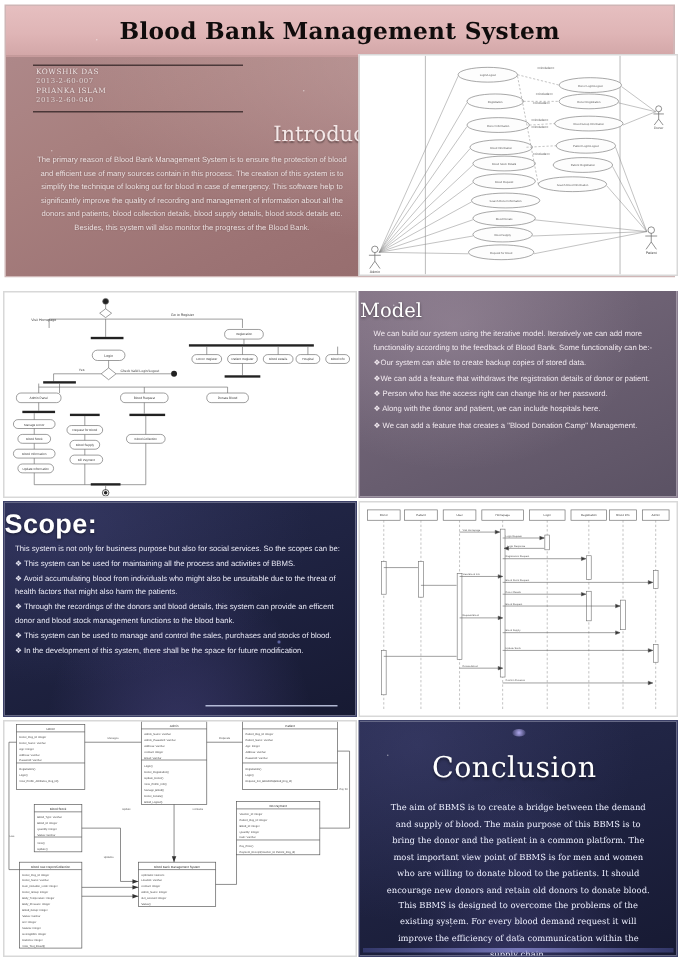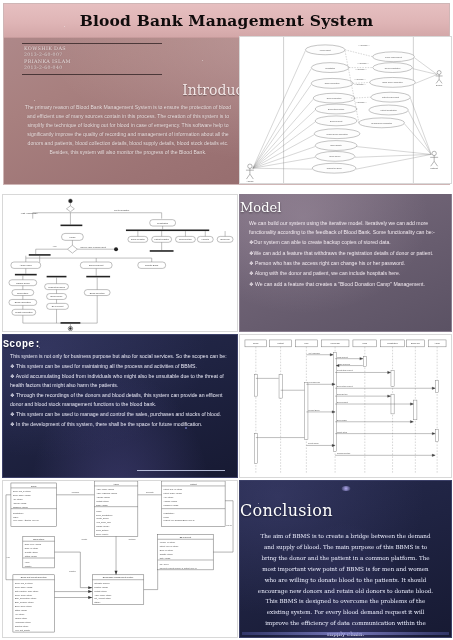--- a/index.html
+++ b/index.html
@@ -71,28 +71,28 @@
   }
   .slide-h{
     text-align:left;font-family:"DejaVu Serif", serif;color:#fff;
     text-shadow:0 1px 2px rgba(0,0,0,.45);
   }
   .model .slide-h{font-size:13px;padding-top:11px;}
   .model .body{padding:4px 9px 0 9px;font-size:5.15px;line-height:1.72;color:#f2eaf0;}
   .model .body p{margin:0 0 1.5px 0;}
 
   .scope .slide-h{
-    font-size:10px;padding-top:4px;font-weight:bold;
-    font-family:Liberation Mono, monospace;letter-spacing:.3px;
+    font-size:18px;padding-top:4px;font-weight:bold;
+    font-family:Liberation Sans, sans-serif;letter-spacing:.3px;
   }
   .scope .body{padding:2px 7px 0 7px;font-size:5.15px;line-height:1.74;color:#e9e9f5;}
   .scope .body p{margin:0 0 1px 0;}
   .scope-rule{position:absolute;right:12px;bottom:6px;width:88px;height:1px;background:#cdd3ef;opacity:.85;}
 
-  .concl .slide-h{font-size:16px;padding-top:20px;letter-spacing:.3px;}
+  .concl .slide-h{font-size:19px;padding-top:20px;letter-spacing:.3px;margin-left:48px;}
   .concl .body{
     padding:11px 17px 0 17px;font-family:"DejaVu Serif", serif;
     font-size:5.6px;line-height:1.95;color:#eef0ff;text-align:center;
   }
   .concl-dot{position:absolute;left:50%;top:5px;transform:translateX(-50%);
     width:9px;height:5px;border-radius:50%;
     background:radial-gradient(circle,#bfb6ff,rgba(120,110,220,0));opacity:.9;}
   .concl-bar{position:absolute;left:2px;right:2px;bottom:2px;height:3px;
     background:linear-gradient(90deg,#3a3f78,#8e8fd8,#3a3f78);opacity:.75;}
 

